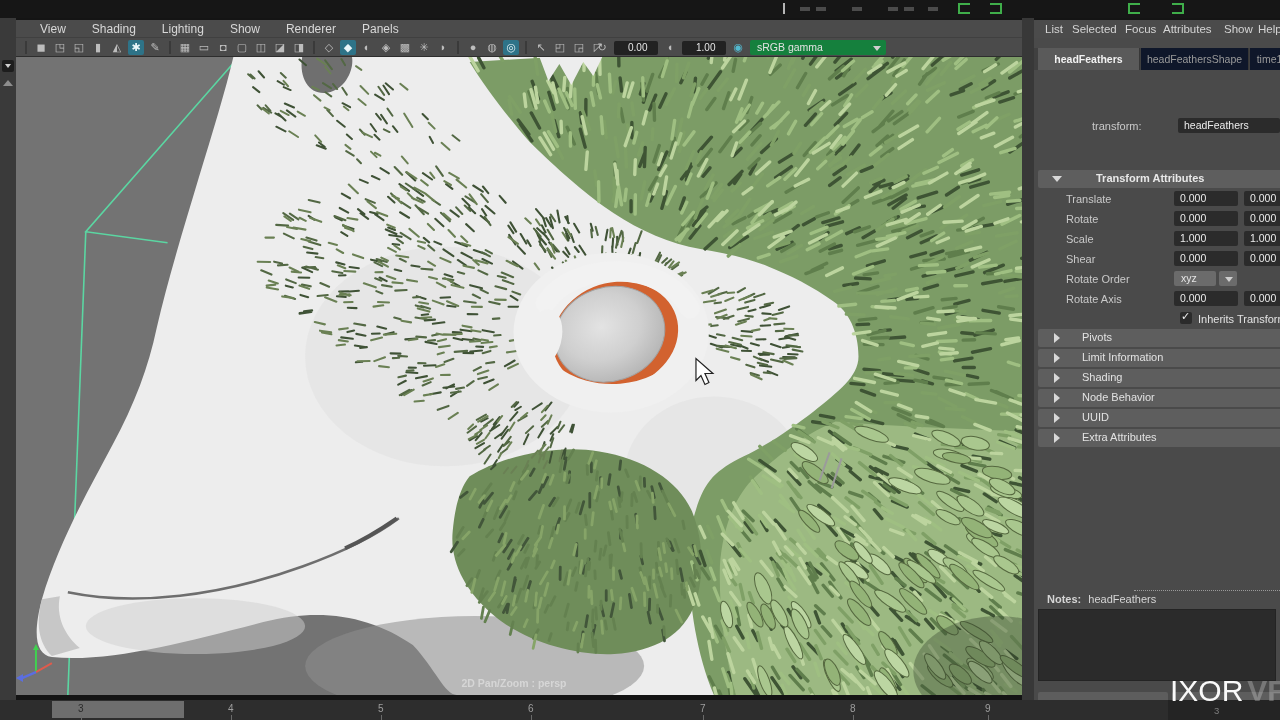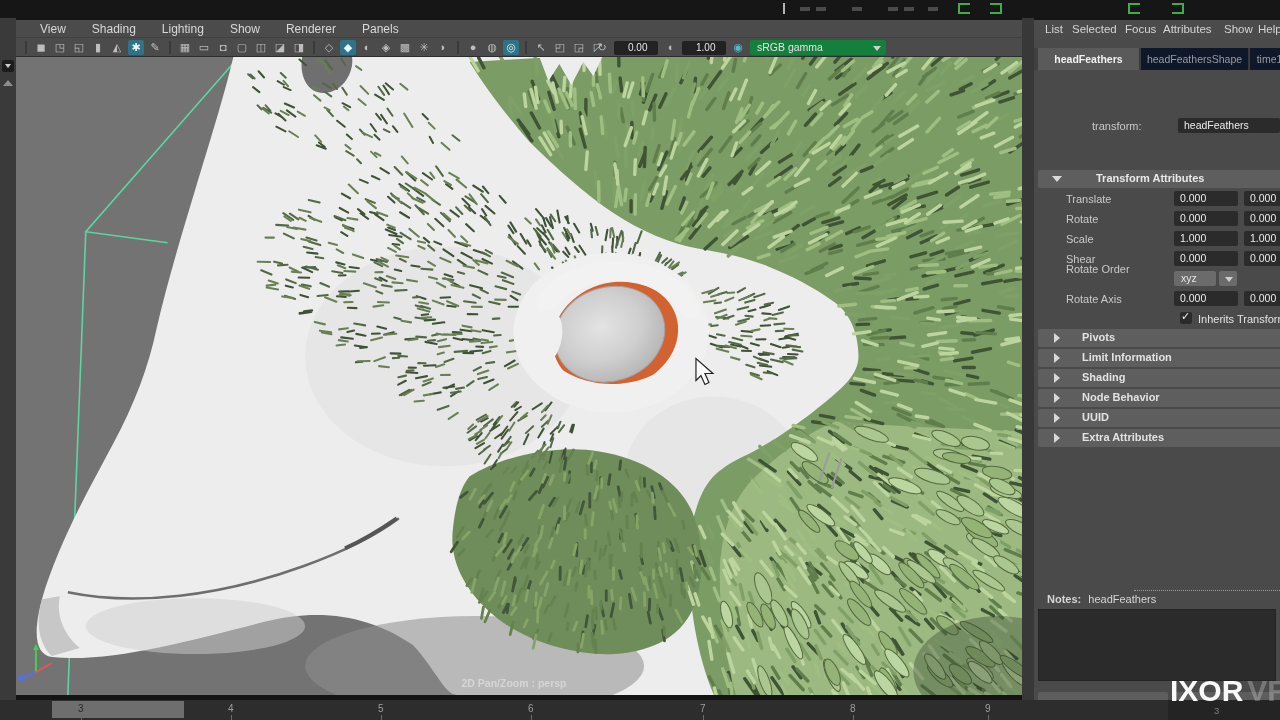--- a/index.html
+++ b/index.html
@@ -54,21 +54,21 @@
   .attr-panel { position:absolute; left:1034px; top:38px; width:246px; height:662px; background:#4a4a4a; overflow:hidden; }
   .tabs { position:absolute; left:0px; top:10px; width:246px; height:22px; background:#404040; }
   .tab { position:absolute; top:0; height:22px; font-size:10.5px; line-height:22px; text-align:center;
     color:#9a9a9a; background:#0f172a; border-right:1px solid #373737; }
   .tab.active { background:#5a5a5a; color:#f2f2f2; font-weight:bold; }
   .trow-label { position:absolute; font-size:11px; color:#c9c9c9; text-align:left; }
   .tfield2 { position:absolute; height:15px; background:#2b2b2b; color:#ececec; font-size:10.5px;
     line-height:15px; padding-left:6px; border-radius:2px; }
   .sec-hdr { position:absolute; left:4px; width:250px; height:18px; background:#5e5e5e; border-radius:2px; }
   .sec-hdr .t { position:absolute; left:58px; top:2px; font-size:11px; font-weight:bold; color:#e8e8e8; }
-  .sec-hdr.c .t { left:44px; font-weight:bold; color:#e2e2e2; }
+  .sec-hdr.c .t { left:44px; font-weight:normal; color:#e2e2e2; }
   .arr-down { position:absolute; left:14px; top:6px; width:0; height:0;
     border-left:5px solid transparent; border-right:5px solid transparent; border-top:6px solid #d8d8d8; }
   .arr-right { position:absolute; left:16px; top:4px; width:0; height:0;
     border-top:5px solid transparent; border-bottom:5px solid transparent; border-left:6px solid #d8d8d8; }
   .checkbox { position:absolute; width:12px; height:12px; background:#2b2b2b; border-radius:2px; }
   .checkbox::after { content:"✓"; position:absolute; left:1px; top:-2px; color:#f0f0f0; font-size:11px; }
   .ro-dd { position:absolute; height:15px; background:#6b6b6b; color:#e4e4e4; font-size:10.5px;
     line-height:15px; padding-left:7px; border-radius:2px; }
   .dotted-sep { position:absolute; left:100px; top:552px; width:146px; border-top:1px dotted #9a9a9a; }
   .notes-box { position:absolute; left:4px; top:571px; width:238px; height:72px; background:#2b2b2b;
@@ -80,21 +80,21 @@
   .timeline { position:absolute; left:0; top:700px; width:1280px; height:20px; background:#2d2d2d; }
   .tl-block { position:absolute; left:52px; top:1px; width:132px; height:17px; background:#6e6e6e; }
   .tl-num { position:absolute; top:3px; font-size:10px; color:#9e9e9e; }
   .tl-num.on-block { color:#2b2b2b; }
   .tl-tick { position:absolute; top:15px; width:1px; height:5px; background:#6a6a6a; }
   .tl-rbox { position:absolute; left:1168px; top:0; width:112px; height:20px; background:#242424; }
   .tl-rbox span { position:absolute; left:46px; top:5px; font-size:9.5px; color:#7d7d7d; }
 
   
   .watermark { position:absolute; left:1170px; top:674px; white-space:nowrap; }
-  .wm-main { font-size:30px; font-weight:700; color:#fafafa; letter-spacing:0px; }
+  .wm-main { font-size:30px; font-weight:400; color:#fafafa; letter-spacing:0px; }
   .wm-sub { font-size:30px; font-weight:800; color:rgba(225,225,225,0.3); margin-left:4px; }
 </style>
 </head>
 <body>
 
 <div id="root">
 
   <div class="top-strip">
     <div class="ts-tick" style="left:783px"></div>
     <div class="ts-dash" style="left:800px"></div>
@@ -375,21 +375,21 @@
     <div class="tfield2" style="left:210px;top:173px;width:64px">0.000</div>
 
     <div class="trow-label" style="left:32px;top:195px;width:100px">Scale</div>
     <div class="tfield2" style="left:140px;top:193px;width:64px">1.000</div>
     <div class="tfield2" style="left:210px;top:193px;width:64px">1.000</div>
 
     <div class="trow-label" style="left:32px;top:215px;width:100px">Shear</div>
     <div class="tfield2" style="left:140px;top:213px;width:64px">0.000</div>
     <div class="tfield2" style="left:210px;top:213px;width:64px">0.000</div>
 
-    <div class="trow-label" style="left:32px;top:225px;width:100px">Rotate Order</div>
+    <div class="trow-label" style="left:32px;top:235px;width:100px">Rotate Order</div>
     <div class="ro-dd" style="left:140px;top:233px;width:42px">xyz</div>
     <div class="ro-dd" style="left:185px;top:233px;width:18px">
       <div class="dd-arrow" style="right:4px"></div>
     </div>
 
     <div class="trow-label" style="left:32px;top:255px;width:100px">Rotate Axis</div>
     <div class="tfield2" style="left:140px;top:253px;width:64px">0.000</div>
     <div class="tfield2" style="left:210px;top:253px;width:64px">0.000</div>
 
     <div class="checkbox" style="left:146px;top:274px"></div>

